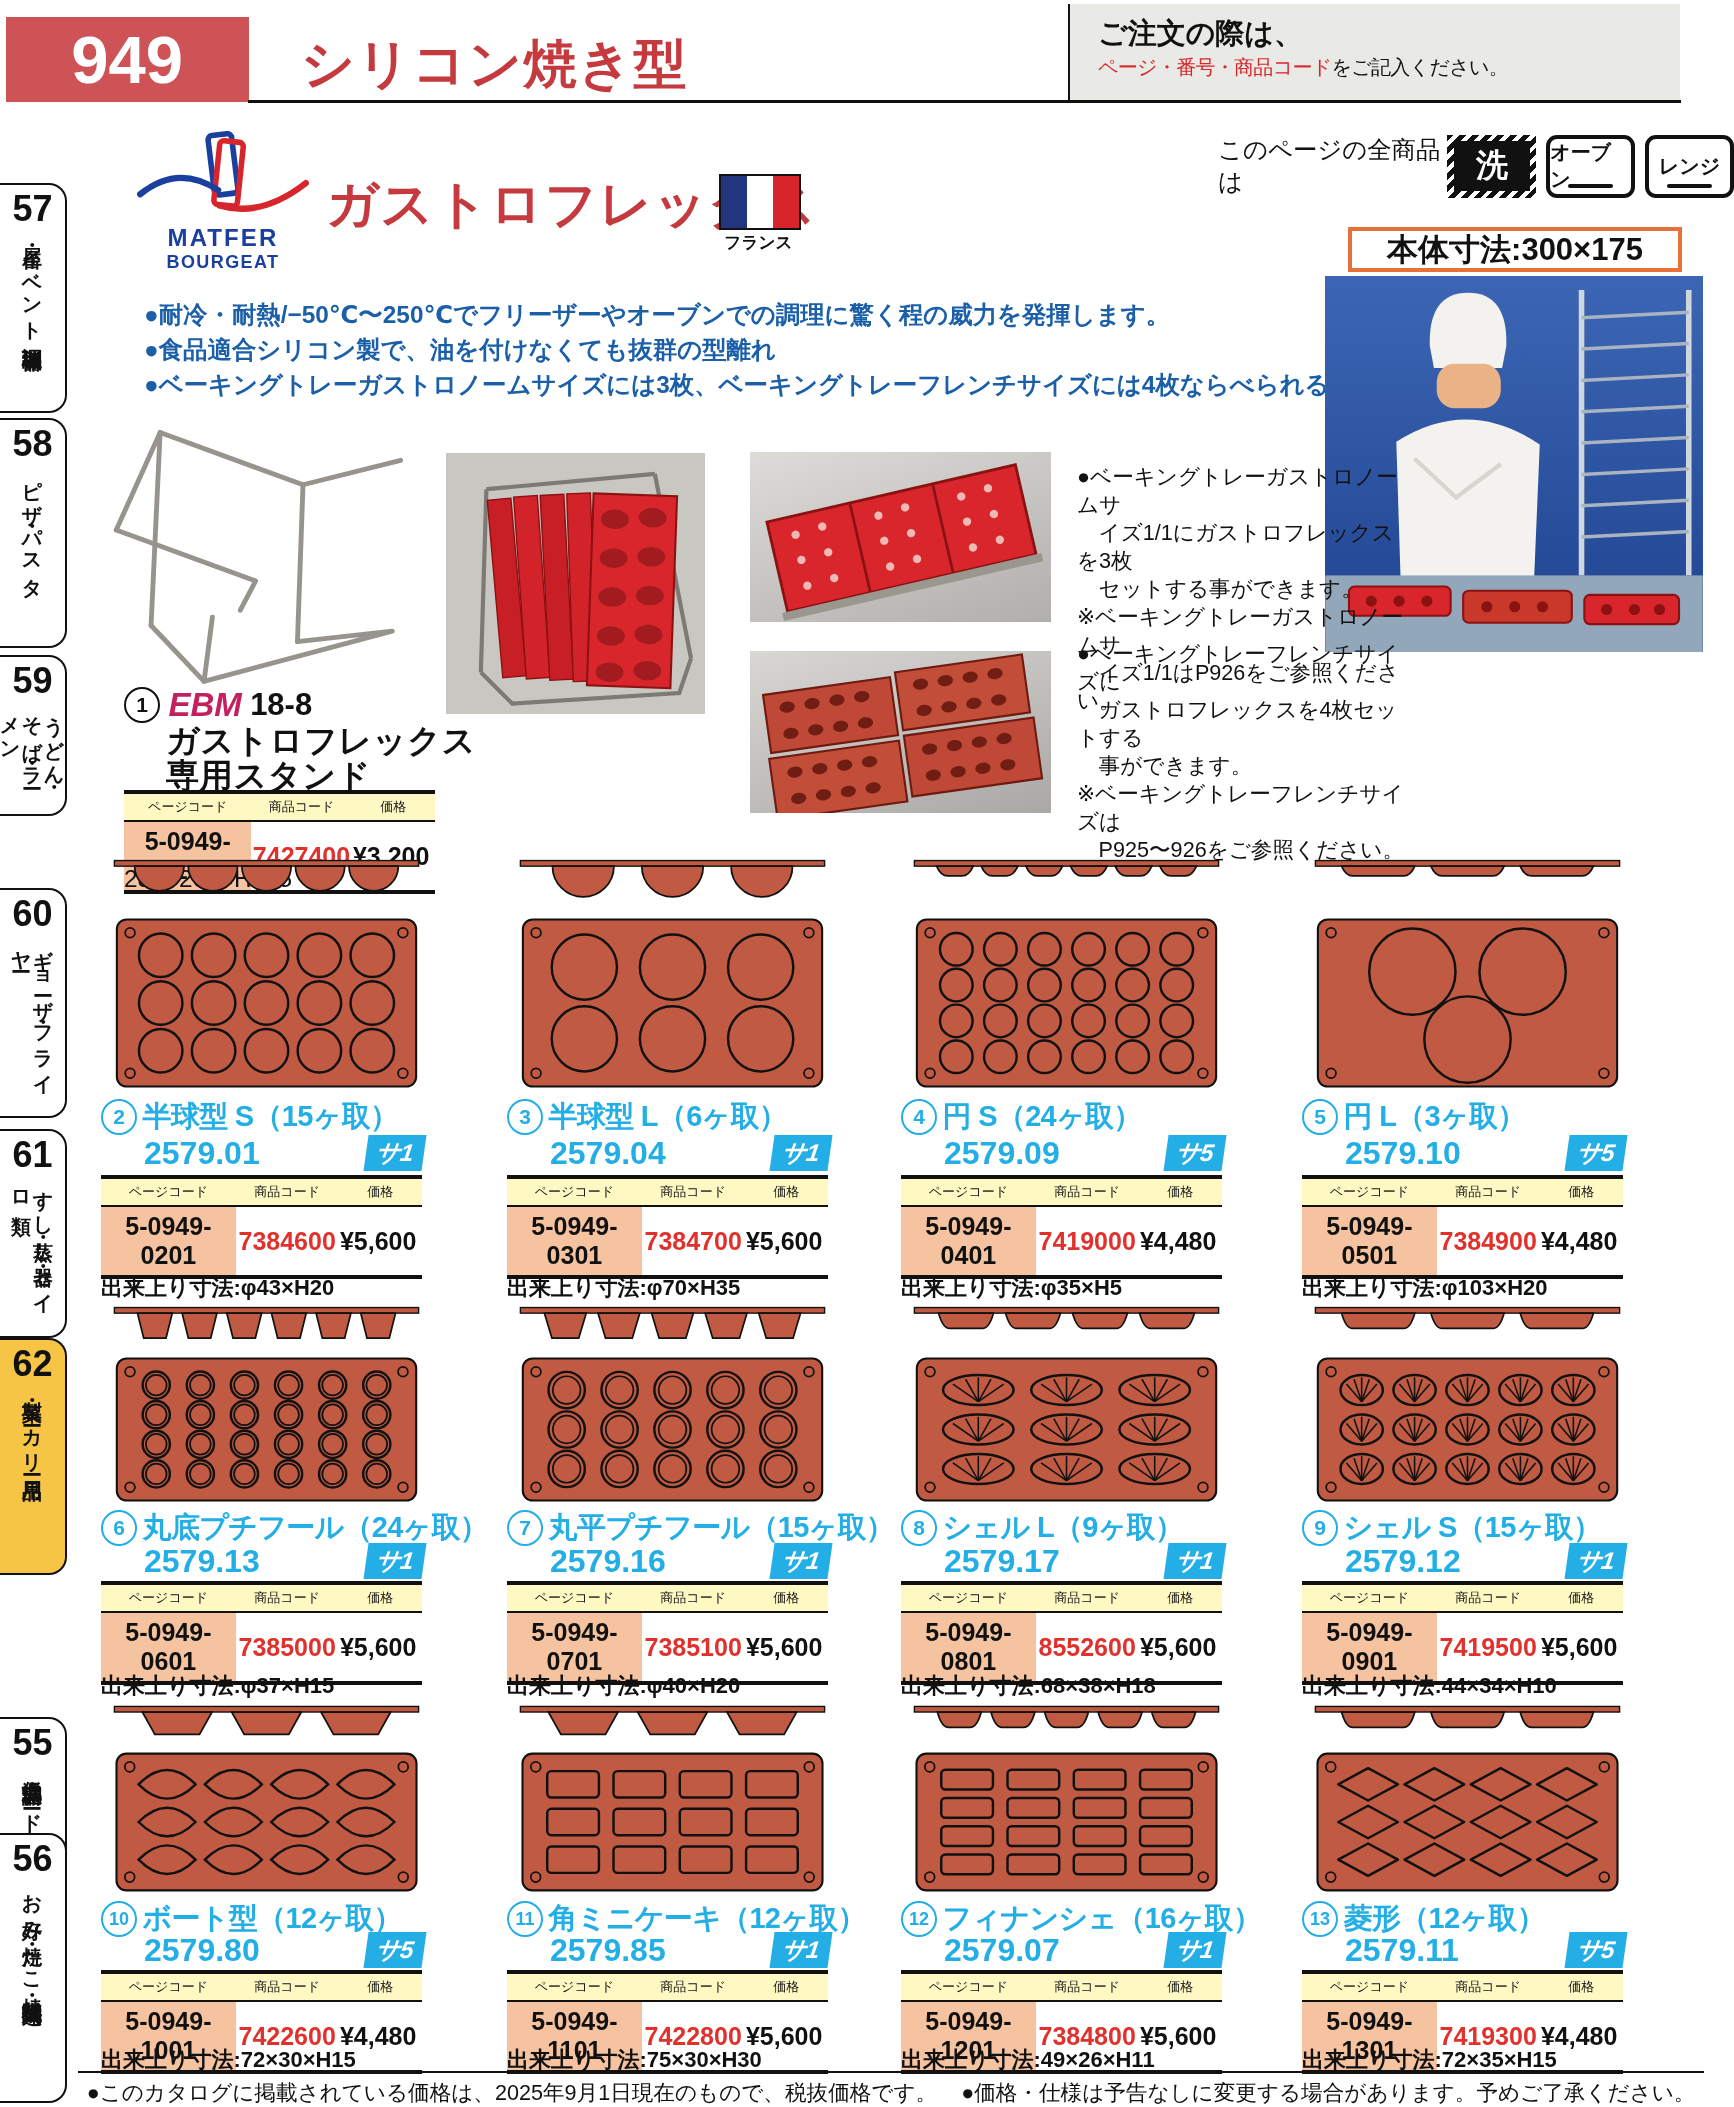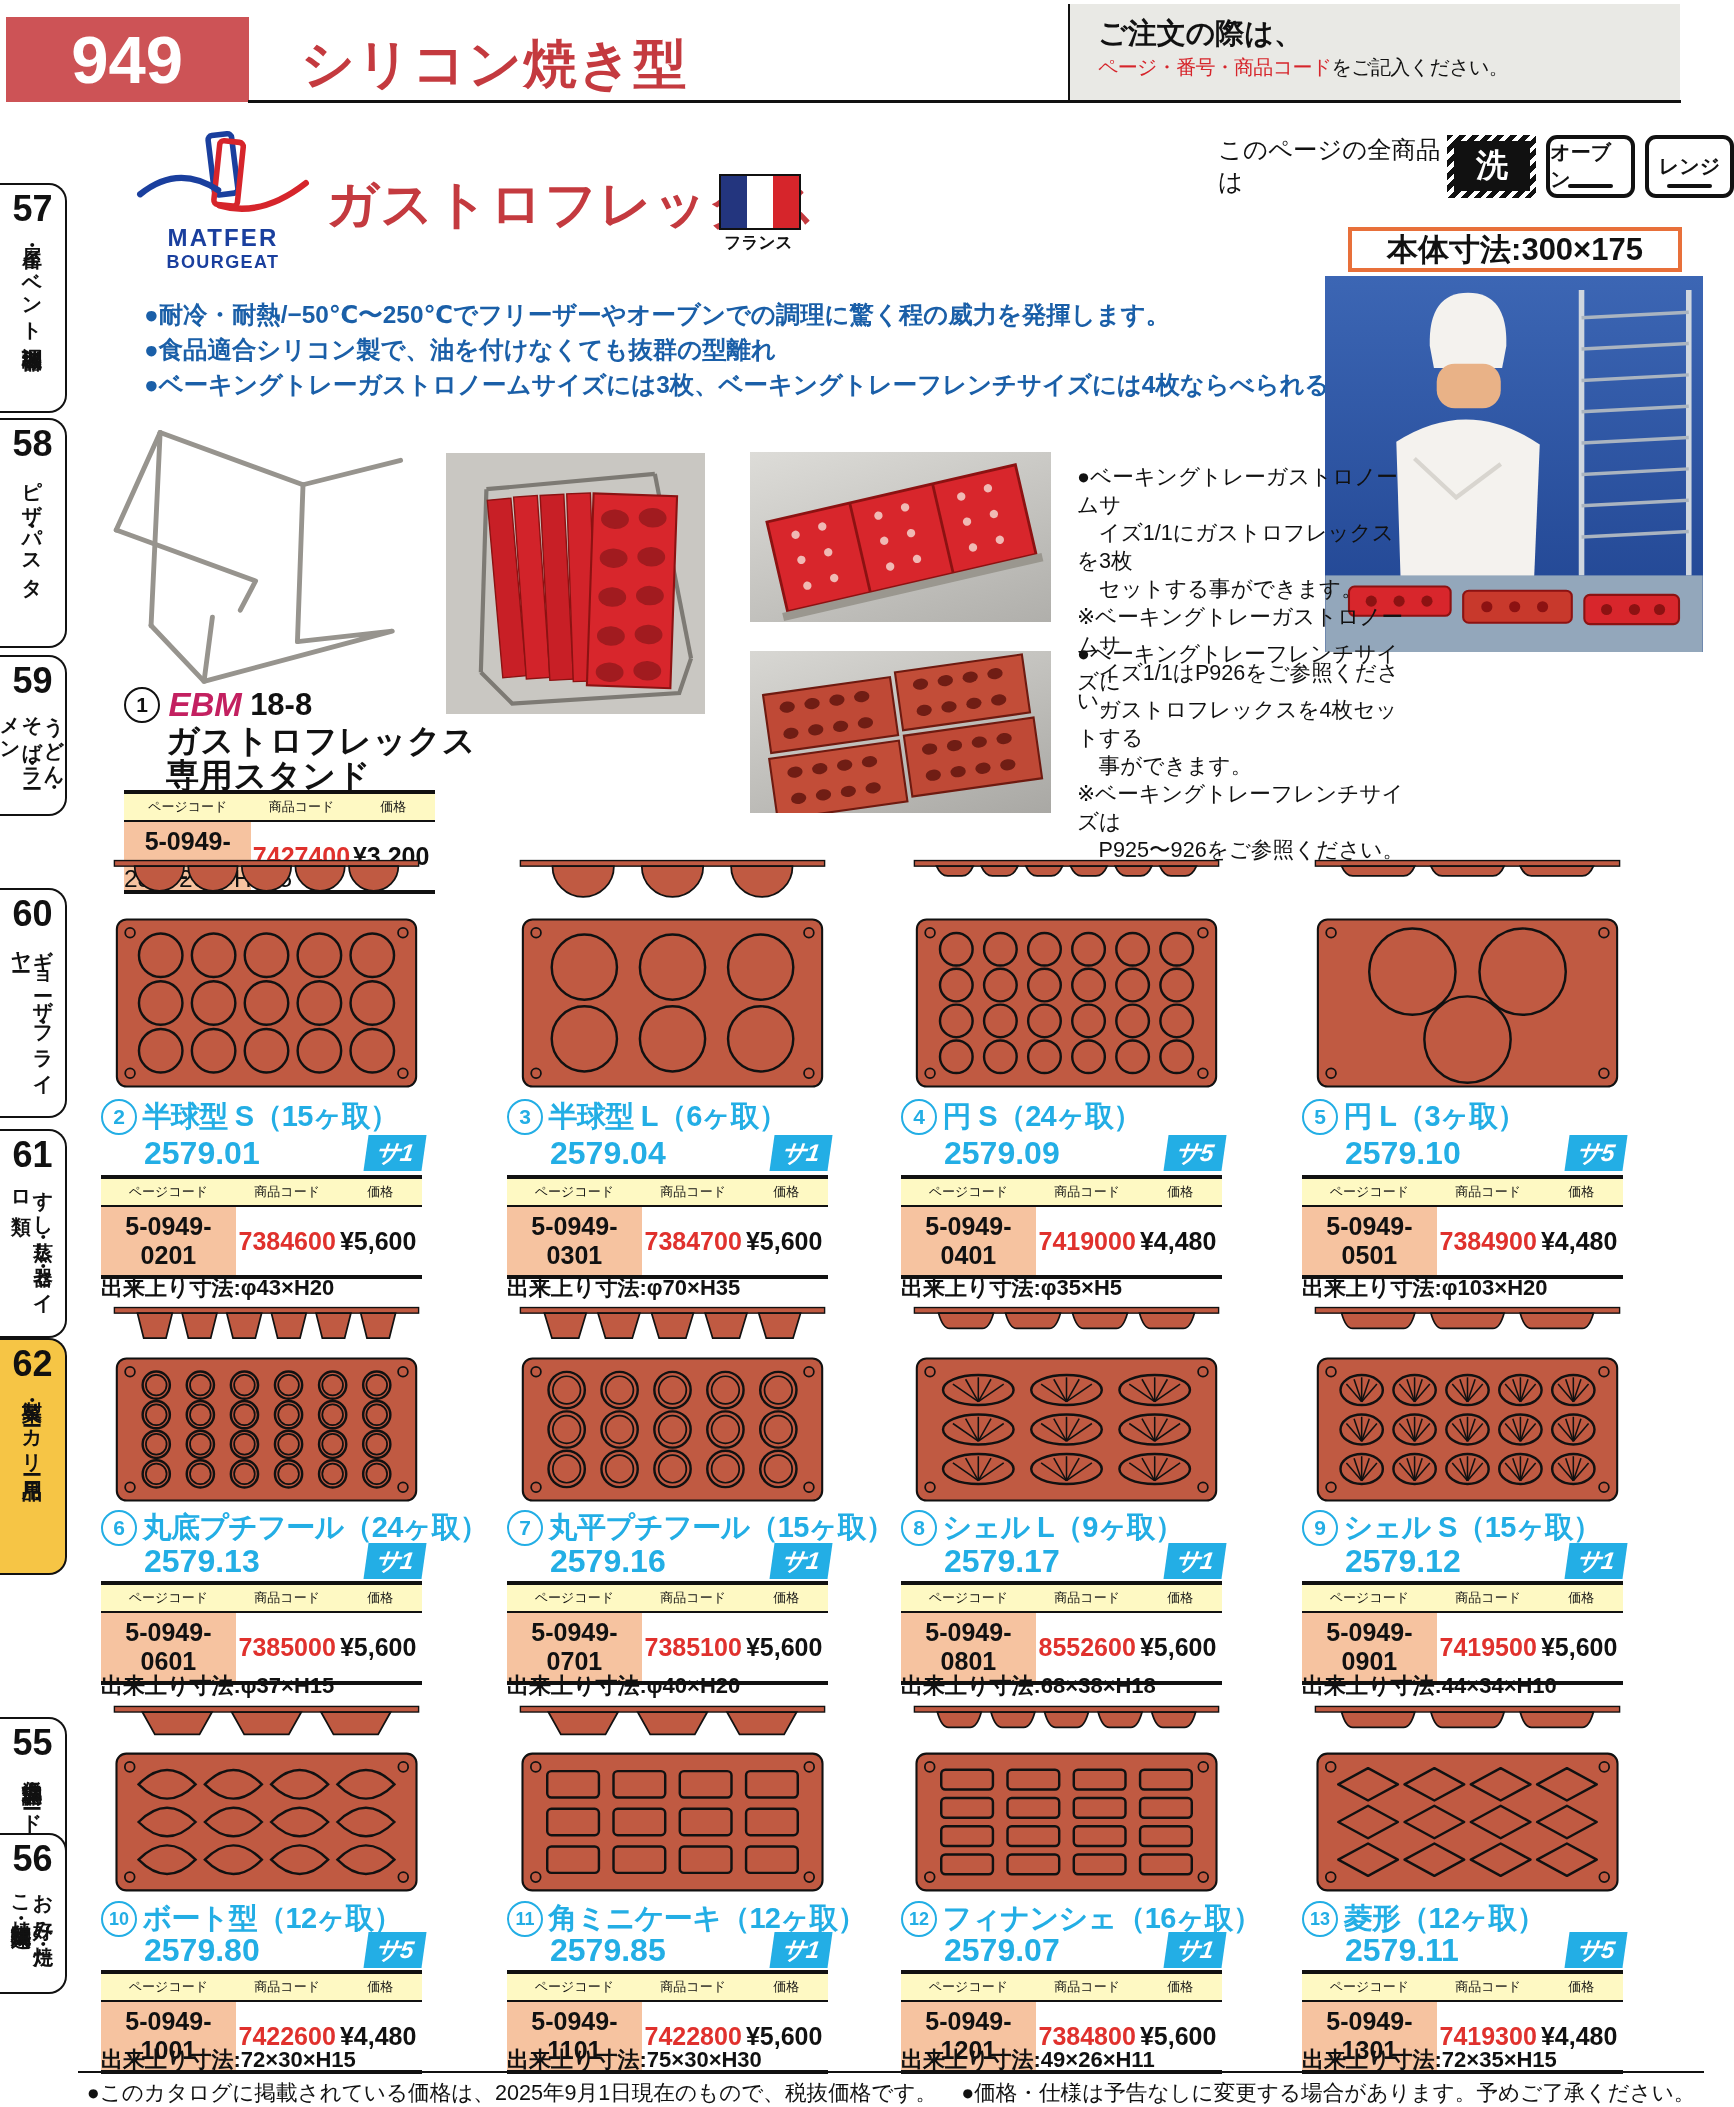--- a/index.html
+++ b/index.html
@@ -1168,21 +1168,21 @@
         <div class="tab-label">すし・蒸し器・セイロ類</div>
       </div>
       <div class="tab active" style="top: 1338px; height: 237px;">
         <div class="tab-num">62</div>
         <div class="tab-label">製菓・ベーカリー用品</div>
       </div>
       <div class="tab" style="top: 1670px; height: 220px; margin-top: 47px;">
         <div class="tab-num">55</div>
         <div class="tab-label">低温調理器・フードウォーマー</div>
       </div>
-      <div class="tab" style="top: 1833px; height: 161px;">
+      <div class="tab" style="top: 1833px; height: 270px;">
         <div class="tab-num">56</div>
         <div class="tab-label">お好み焼・たこ焼・鉄板焼関連</div>
       </div>
     </div>
 
   <div class="footer-rule"></div>
   <div class="footer-notes">
     <span>●このカタログに掲載されている価格は、2025年9月1日現在のもので、税抜価格です。</span>
     <span>●価格・仕様は予告なしに変更する場合があります。予めご了承ください。</span>
   </div>

